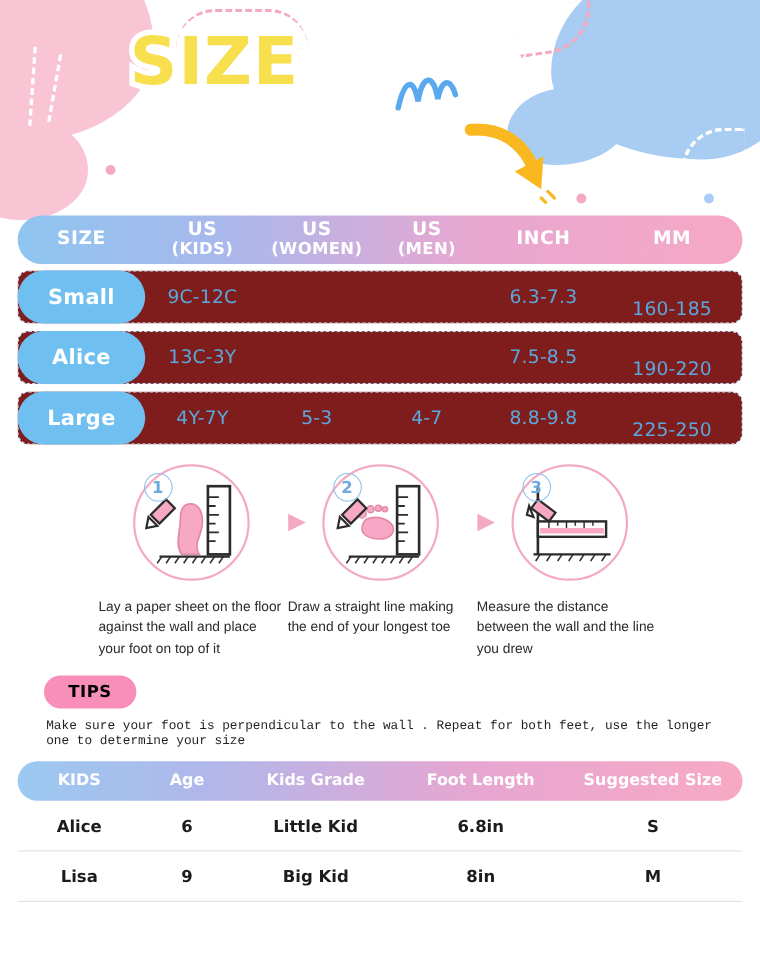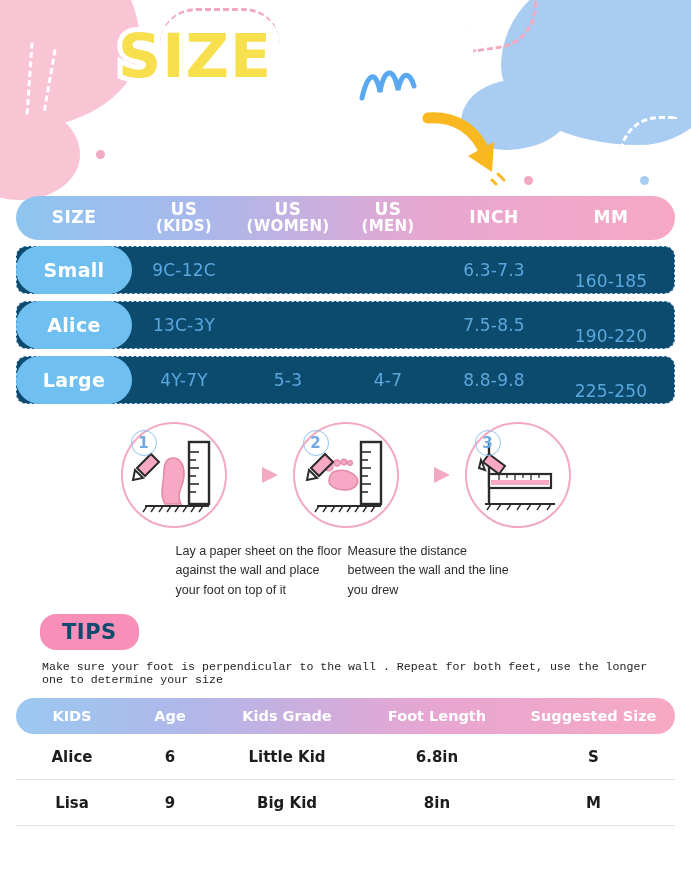--- a/index.html
+++ b/index.html
@@ -136,21 +136,21 @@
   .hc6 { width: 118px; }
 
   .data-row {
     position: relative;
     display: flex;
     align-items: center;
     height: 48px;
     border: 1.4px dashed #b9d7f2;
     border-radius: 10px;
     margin-bottom: 7px;
-    background: #0c4a6e;
+    background: #7f1d1d;
   }
   .pill {
     width: 116px;
     margin-left: -1px;
     height: 48px;
     border-radius: 24px;
     background: #6fc0f0;
     color: #ffffff;
     font-family: "DejaVu Sans", sans-serif;
     font-weight: bold;
@@ -227,24 +227,24 @@
     display: flex;
     justify-content: center;
     padding: 0 40px;
   }
 
   
   .tips-wrap { margin-top: 14px; padding-left: 24px; }
   .tips-pill {
     display: inline-block;
     background: #f78fb8;
-    color: #0c4a6e;
-    font-family: "DejaVu Sans", sans-serif;
-    font-weight: bold;
-    font-size: 21px;
+    color: #000000;
+    font-family: "DejaVu Sans", sans-serif;
+    font-weight: bold;
+    font-size: 15px;
     padding: 6px 22px;
     border-radius: 16px;
     letter-spacing: .5px;
   }
   .tips-text {
     margin-top: 10px;
     font-size: 11.6px;
     color: #1f1f1f;
     padding-left: 2px;
     font-family: Liberation Mono, monospace;
@@ -510,20 +510,21 @@
             <line x1="74" y1="80" x2="70" y2="86"></line>
             <line x1="84" y1="80" x2="80" y2="86"></line>
           </g>
         </svg>
       </div>
     </div>
   </div>
 
   <div class="steps-row2">
     <div class="step-text" style="width:172px">Lay a paper sheet on the floor against the wall and place your foot on top of it</div>
+    <div class="step-text" style="width:172px">Draw a straight line making the end of your longest toe</div>
     <div class="step-text" style="width:172px">Measure the distance between the wall and the line you drew</div>
   </div>
 
   <div class="tips-wrap">
     <div class="tips-pill">TIPS</div>
     <div class="tips-text">Make sure your foot is perpendicular to the wall . Repeat for both feet, use the longer one to determine your size</div>
   </div>
 
   <div class="bottom-head">
     <div class="bh bh1">KIDS</div>

